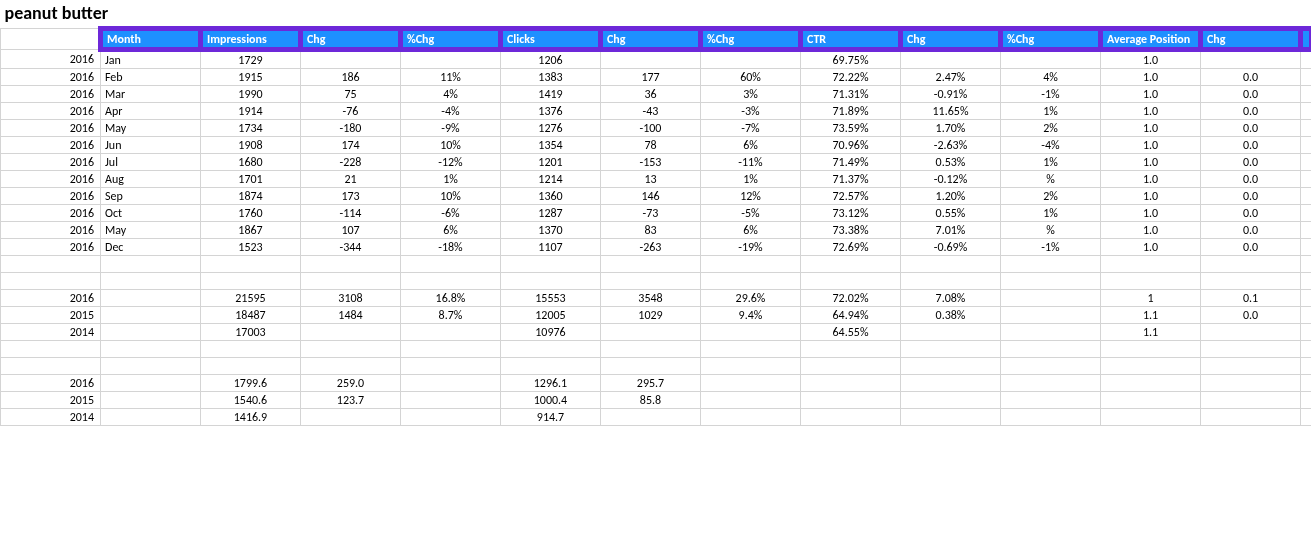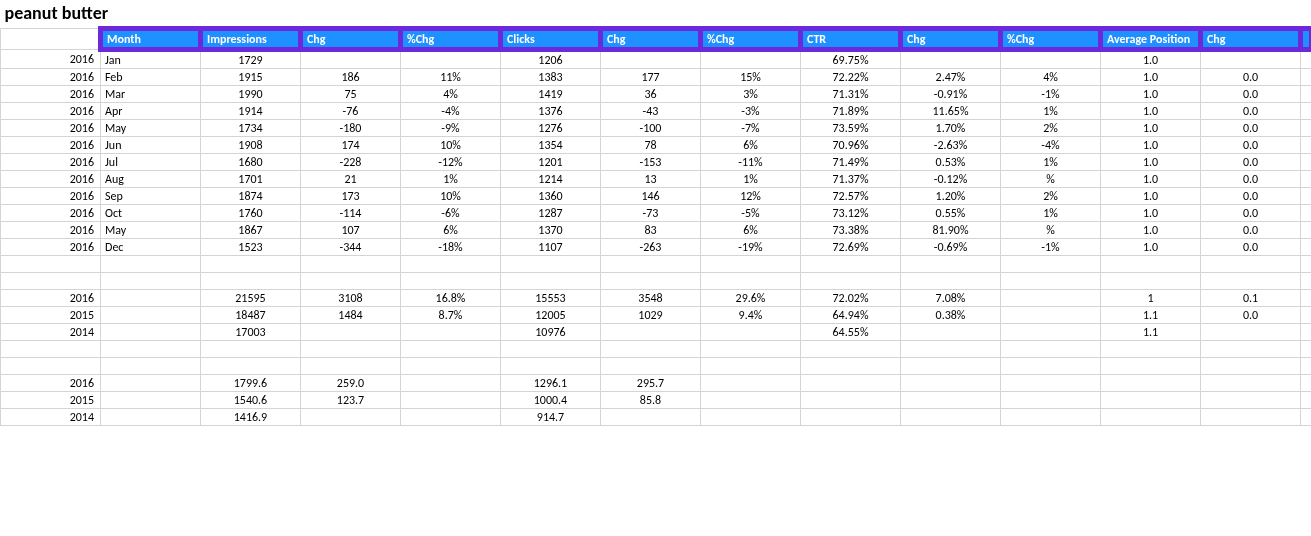--- a/index.html
+++ b/index.html
@@ -119,21 +119,21 @@
         <td></td>
       </tr>
       <tr>
         <td class="yr">2016</td>
         <td>Feb</td>
         <td class="num-c">1915</td>
         <td class="num-c">186</td>
         <td class="num-c">11%</td>
         <td class="num-c">1383</td>
         <td class="num-c">177</td>
-        <td class="num-c">15%</td>
+        <td class="num-c">60%</td>
         <td class="num-c">72.22%</td>
         <td class="num-c">2.47%</td>
         <td class="num-c">4%</td>
         <td class="num-c">1.0</td>
         <td class="num-c">0.0</td>
         <td></td>
       </tr>
       <tr>
         <td class="yr">2016</td>
         <td>Mar</td>
@@ -265,21 +265,21 @@
       <tr>
         <td class="yr">2016</td>
         <td>May</td>
         <td class="num-c">1867</td>
         <td class="num-c">107</td>
         <td class="num-c">6%</td>
         <td class="num-c">1370</td>
         <td class="num-c">83</td>
         <td class="num-c">6%</td>
         <td class="num-c">73.38%</td>
-        <td class="num-c">81.90%</td>
+        <td class="num-c">7.01%</td>
         <td class="num-c">%</td>
         <td class="num-c">1.0</td>
         <td class="num-c">0.0</td>
         <td></td>
       </tr>
       <tr>
         <td class="yr">2016</td>
         <td>Dec</td>
         <td class="num-c">1523</td>
         <td class="num-c">-344</td>

